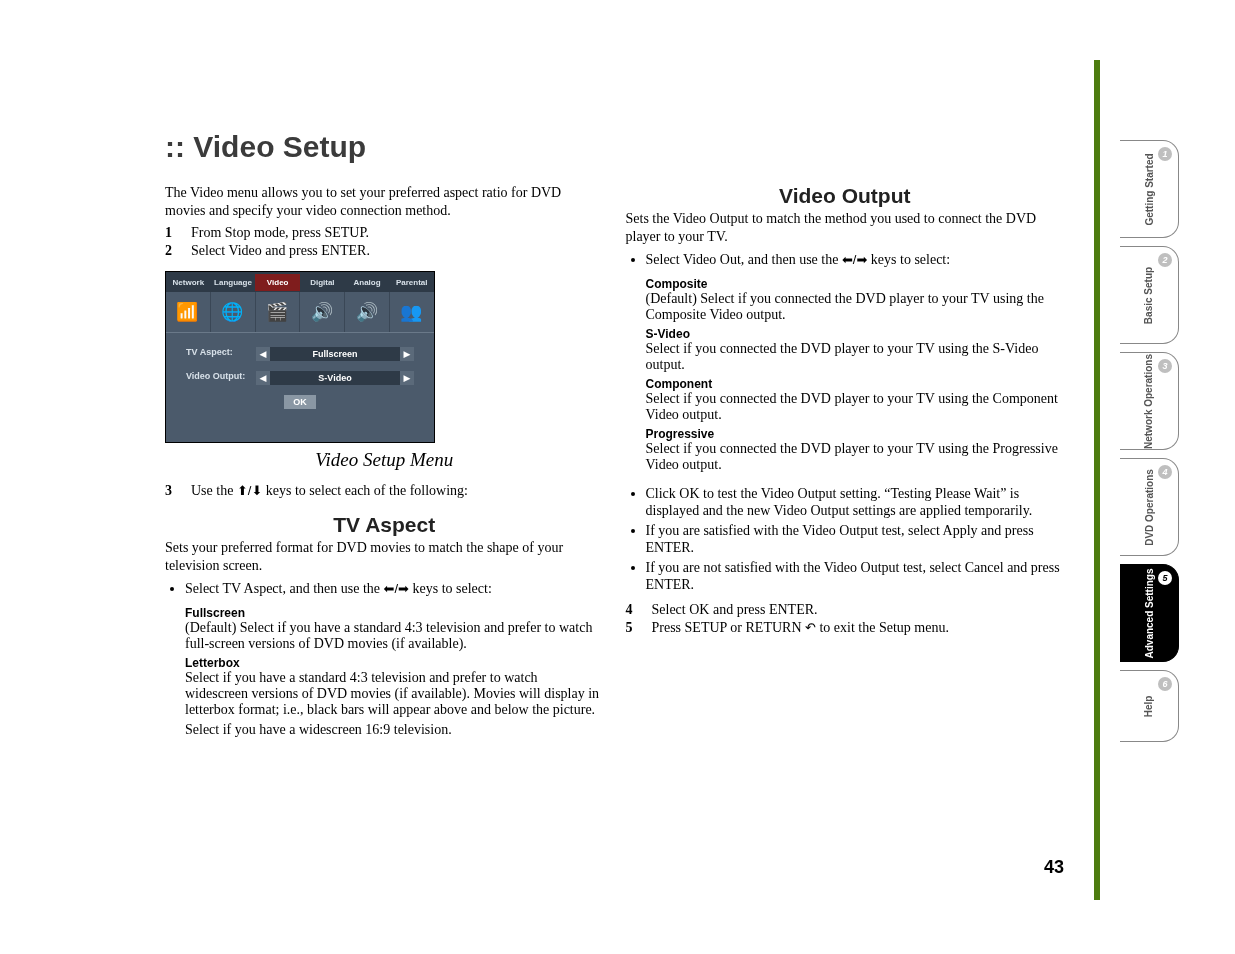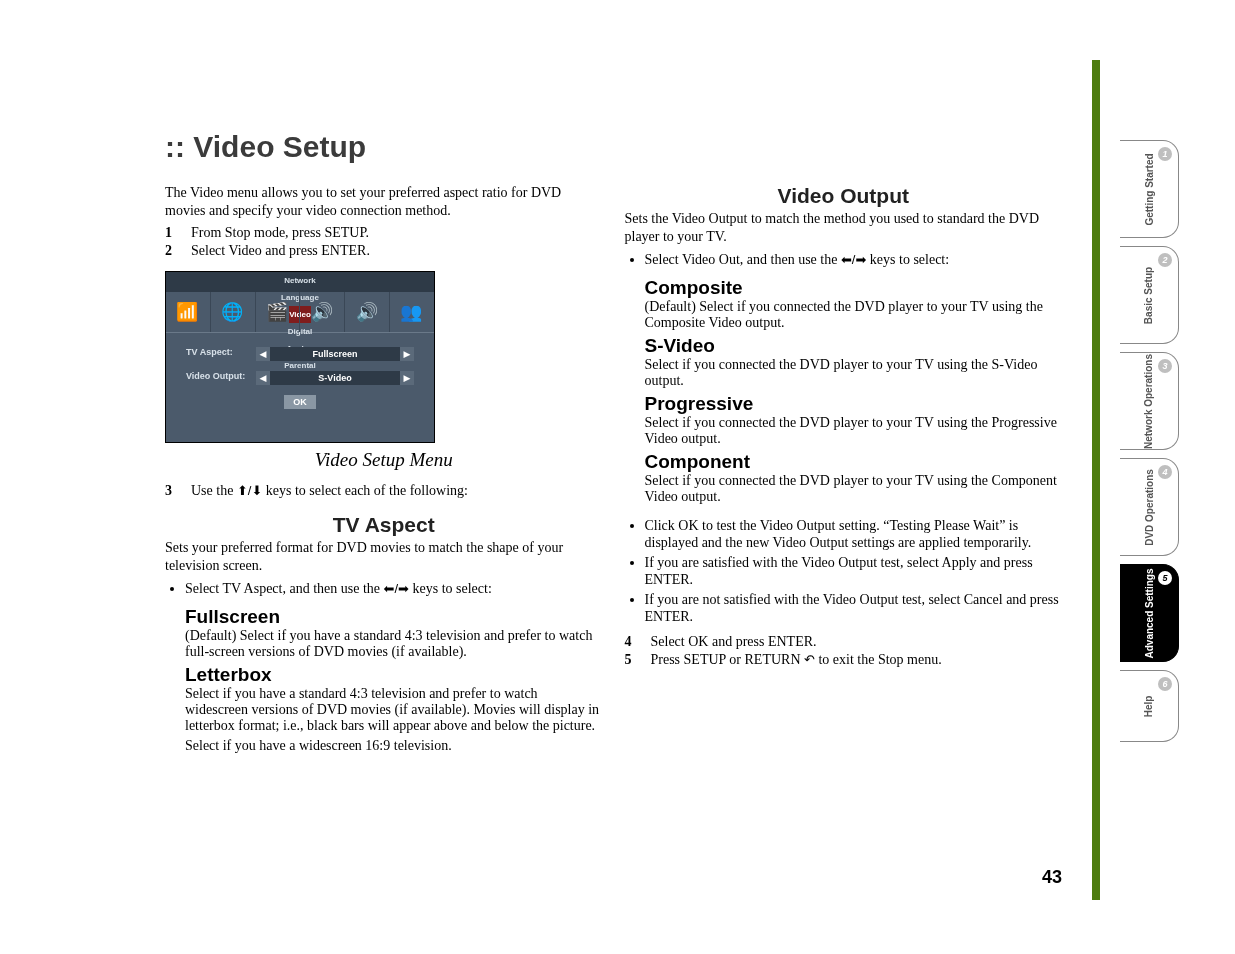--- a/index.html
+++ b/index.html
@@ -13,21 +13,21 @@
     height: 954px;
     position: relative;
     overflow: hidden;
   }
   .page {
     position: absolute;
     left: 165px;
     top: 60px;
     width: 935px;
     height: 840px;
-    border-right: 8px solid #4d7c0f;
+    border-right: 6px solid #4d7c0f;
     padding-right: 30px;
     box-sizing: border-box;
   }
   h1.title {
     font-family: Verdana, Arial, sans-serif;
     font-weight: bold;
     font-size: 30px;
     margin: 70px 0 20px 0;
     color: #3b3b3b;
   }
@@ -50,21 +50,21 @@
     margin: 14px 0 2px 0;
     color: #222;
     text-align: center;
   }
   .desc { margin-bottom: 6px; }
   ul.bullets { margin: 4px 0 8px 0; padding-left: 20px; }
   ul.bullets > li { margin: 2px 0; line-height: 1.25; }
   .optname {
     font-family: Verdana, Arial, sans-serif;
     font-weight: bold;
-    font-size: 19px;
+    font-size: 12px;
     display: block;
     margin-top: 4px;
   }
   .optblock { margin-left: 20px; margin-bottom: 4px; }
   .arrow { font-family: Arial, sans-serif; font-size: 13px; }
   .caption {
     font-style: italic;
     text-align: center;
     margin: 6px 0 12px 0;
     font-size: 19px;
@@ -80,21 +80,20 @@
     font-family: Arial, sans-serif;
     color: #fff;
     font-size: 9px;
     position: relative;
   }
   .shot .tabs {
     display: flex;
     background: #2e3a47;
     height: 20px;
     align-items: center;
-    flex-direction: column;
   }
   .shot .tab {
     flex: 1;
     text-align: center;
     font-size: 8px;
     font-weight: bold;
     padding: 4px 0;
     color: #d7e0e8;
   }
   .shot .tab.active {
@@ -155,21 +154,21 @@
     text-align: center;
     background: #8a97a4;
     font-weight: bold;
     font-size: 9px;
     color: #fff;
   }
 
   .pagenum {
     position: absolute;
     right: 30px;
-    bottom: 12px;
+    bottom: 22px;
     font-family: Verdana, Arial, sans-serif;
     font-weight: bold;
     font-size: 18px;
   }
 
   
   .sidetabs {
     position: absolute;
     left: 1120px;
     top: 140px;
@@ -306,58 +305,58 @@
         <span class="optname">Letterbox</span>
         <span>Select if you have a standard 4:3 television and prefer to watch widescreen versions of DVD movies (if available). Movies will display in letterbox format; i.e., black bars will appear above and below the picture.</span>
       </div>
       <div class="optblock">
         <span>Select if you have a widescreen 16:9 television.</span>
       </div>
     </div>
 
     <div class="col">
       <h2 class="sub" style="margin-top:0">Video Output</h2>
-      <p class="desc">Sets the Video Output to match the method you used to standard the DVD player to your TV.</p>
+      <p class="desc">Sets the Video Output to match the method you used to connect the DVD player to your TV.</p>
       <ul class="bullets">
         <li>
           <span>Select Video Out, and then use the </span><span class="arrow">⬅/➡</span><span> keys to select:</span>
         </li>
       </ul>
       <div class="optblock">
         <span class="optname">Composite</span>
         <span>(Default) Select if you connected the DVD player to your TV using the Composite Video output.</span>
       </div>
       <div class="optblock">
         <span class="optname">S-Video</span>
         <span>Select if you connected the DVD player to your TV using the S-Video output.</span>
       </div>
       <div class="optblock">
+        <span class="optname">Component</span>
+        <span>Select if you connected the DVD player to your TV using the Component Video output.</span>
+      </div>
+      <div class="optblock">
         <span class="optname">Progressive</span>
         <span>Select if you connected the DVD player to your TV using the Progressive Video output.</span>
-      </div>
-      <div class="optblock">
-        <span class="optname">Component</span>
-        <span>Select if you connected the DVD player to your TV using the Component Video output.</span>
       </div>
 
       <ul class="bullets" style="margin-top:12px">
         <li>Click OK to test the Video Output setting. “Testing Please Wait” is displayed and the new Video Output settings are applied temporarily.</li>
         <li>If you are satisfied with the Video Output test, select Apply and press ENTER.</li>
         <li>If you are not satisfied with the Video Output test, select Cancel and press ENTER.</li>
       </ul>
 
       <ol class="steps">
         <li>
           <span class="num">4</span>
           <span>Select OK and press ENTER.</span>
         </li>
         <li>
           <span class="num">5</span>
           <span>
-            <span>Press SETUP or RETURN </span><span class="arrow">↶</span><span> to exit the Stop menu.</span>
+            <span>Press SETUP or RETURN </span><span class="arrow">↶</span><span> to exit the Setup menu.</span>
           </span>
         </li>
       </ol>
     </div>
   </div>
 
   <div class="pagenum">43</div>
 </div>
 
 <div class="sidetabs">

